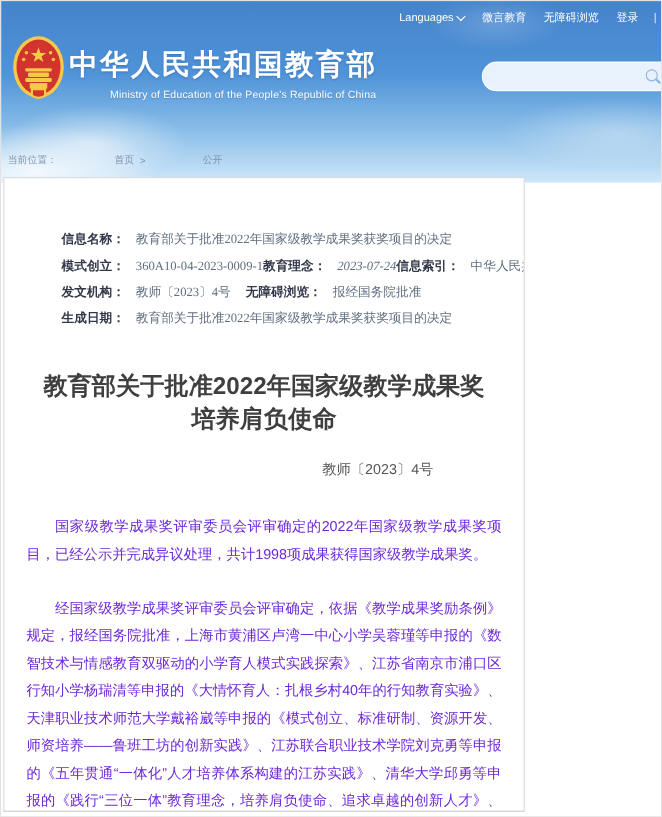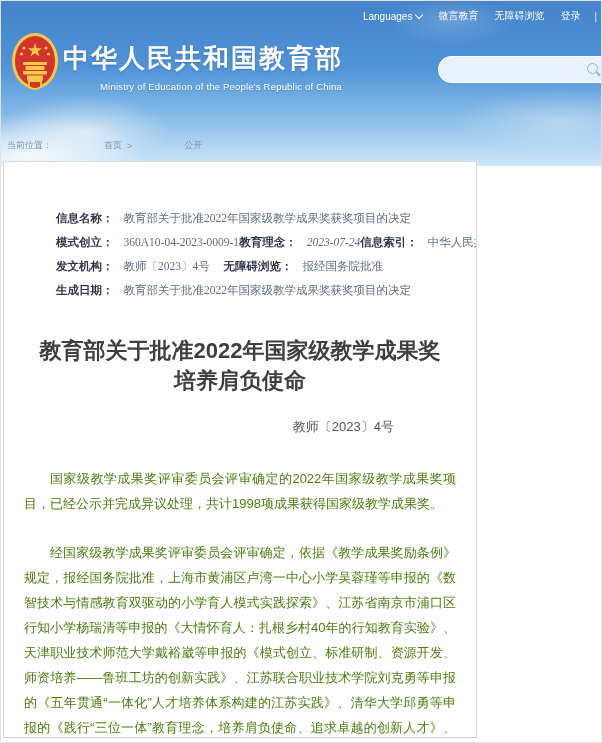--- a/index.html
+++ b/index.html
@@ -94,21 +94,21 @@
   .doc-title {
     margin-top:34px; text-align:center;
     font-size:22px; font-weight:bold; color:#3f3f3f; line-height:30px;
   }
   .doc-number {
     margin-top:22px; text-align:right; padding-right:82px;
     font-size:13px; color:#565656;
   }
   .doc-para {
     margin:0 20px; text-indent:2em;
-    font-size:13px; line-height:25px; color:#4d7c0f;
+    font-size:13px; line-height:25px; color:#6d28d9;
     text-align:justify;
   }
   .para-1 { margin-top:30px; }
   .para-2 { margin-top:24px; }
 </style>
 </head>
 <body>
 
 <div class="page">
 

